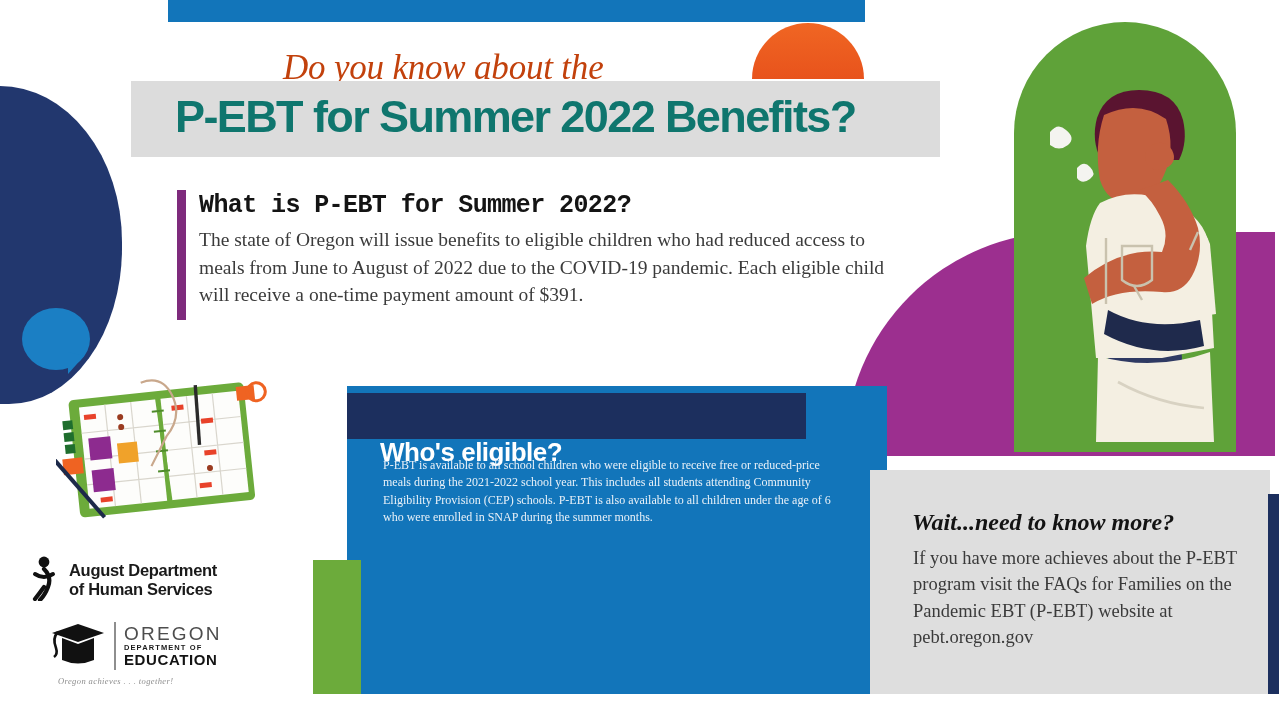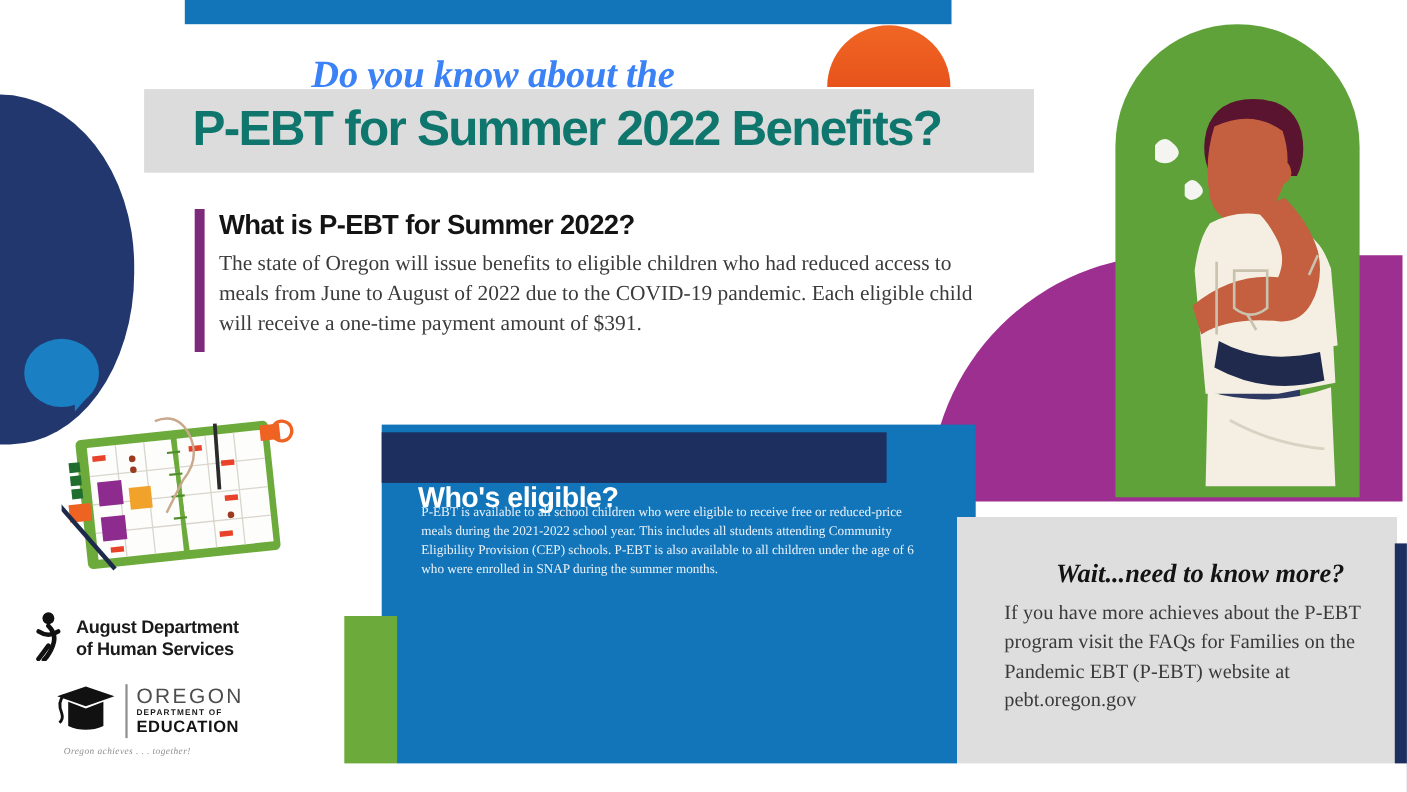--- a/index.html
+++ b/index.html
@@ -87,23 +87,23 @@
   
   #planner { left: 56px; top: 376px; width: 230px; height: 150px; }
   #planner svg { display: block; }
 
   
   #headline-script {
     left: 283px; top: 48px;
     width: 470px;
     font-family: "Liberation Serif", serif;
     font-style: italic;
-    font-weight: bold;
+    font-weight: normal;
     font-size: 35px;
-    color: #3b82f6;
+    color: #c2410c;
     text-align: left;
     letter-spacing: -0.2px;
   }
   #title-band {
     left: 131px; top: 81px;
     width: 809px; height: 76px;
     background: #dcdcdc;
   }
   #headline-main {
     position: absolute;
@@ -120,21 +120,21 @@
   #purple-accent {
     left: 177px; top: 190px;
     width: 9px; height: 130px;
     background: #7e2a7c;
   }
   #what-is-block {
     left: 199px; top: 191px;
     width: 700px;
   }
   #what-is-heading {
-    font-family: Liberation Sans, sans-serif;
+    font-family: Liberation Mono, monospace;
     font-weight: bold;
     font-size: 25px;
     letter-spacing: -0.6px;
     color: #141414;
     margin: 0 0 6px 0;
   }
   #what-is-body {
     font-family: "Liberation Serif", serif;
     font-size: 19.5px;
     line-height: 1.42;
@@ -180,21 +180,20 @@
   }
   #more-heading {
     position: absolute;
     left: 912px; top: 509px;
     font-family: "Liberation Serif", serif;
     font-style: italic;
     font-weight: bold;
     font-size: 24px;
     color: #131313;
     white-space: nowrap;
-    margin-left: 48px;
   }
   #more-body {
     position: absolute;
     left: 913px; top: 545px;
     width: 330px;
     font-family: "Liberation Serif", serif;
     font-size: 18.5px;
     line-height: 1.42;
     color: #3a3a3a;
   }

